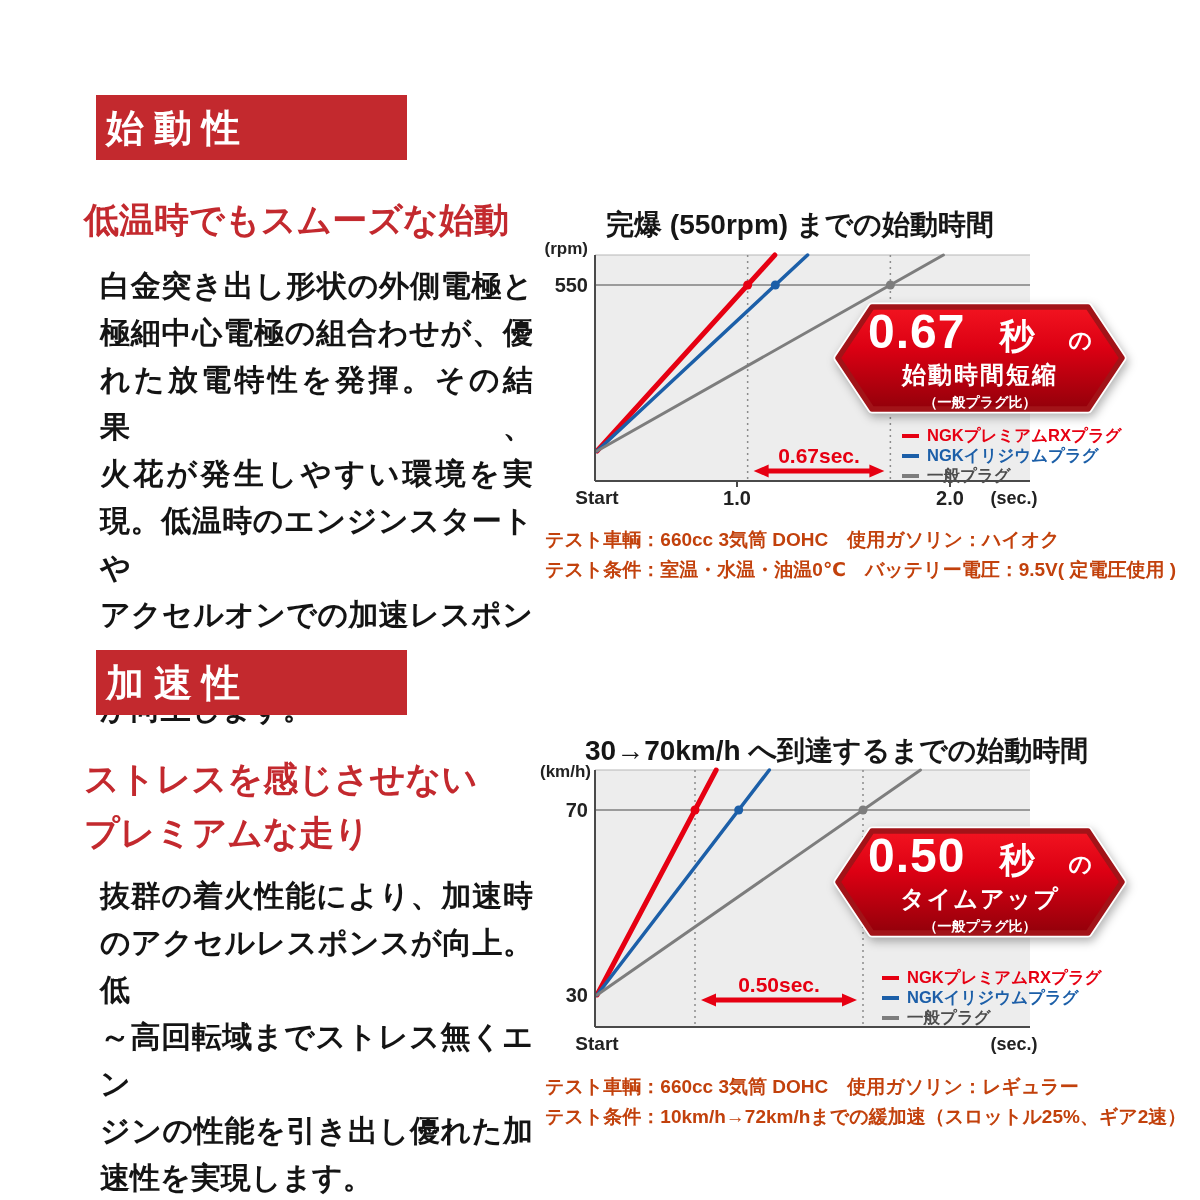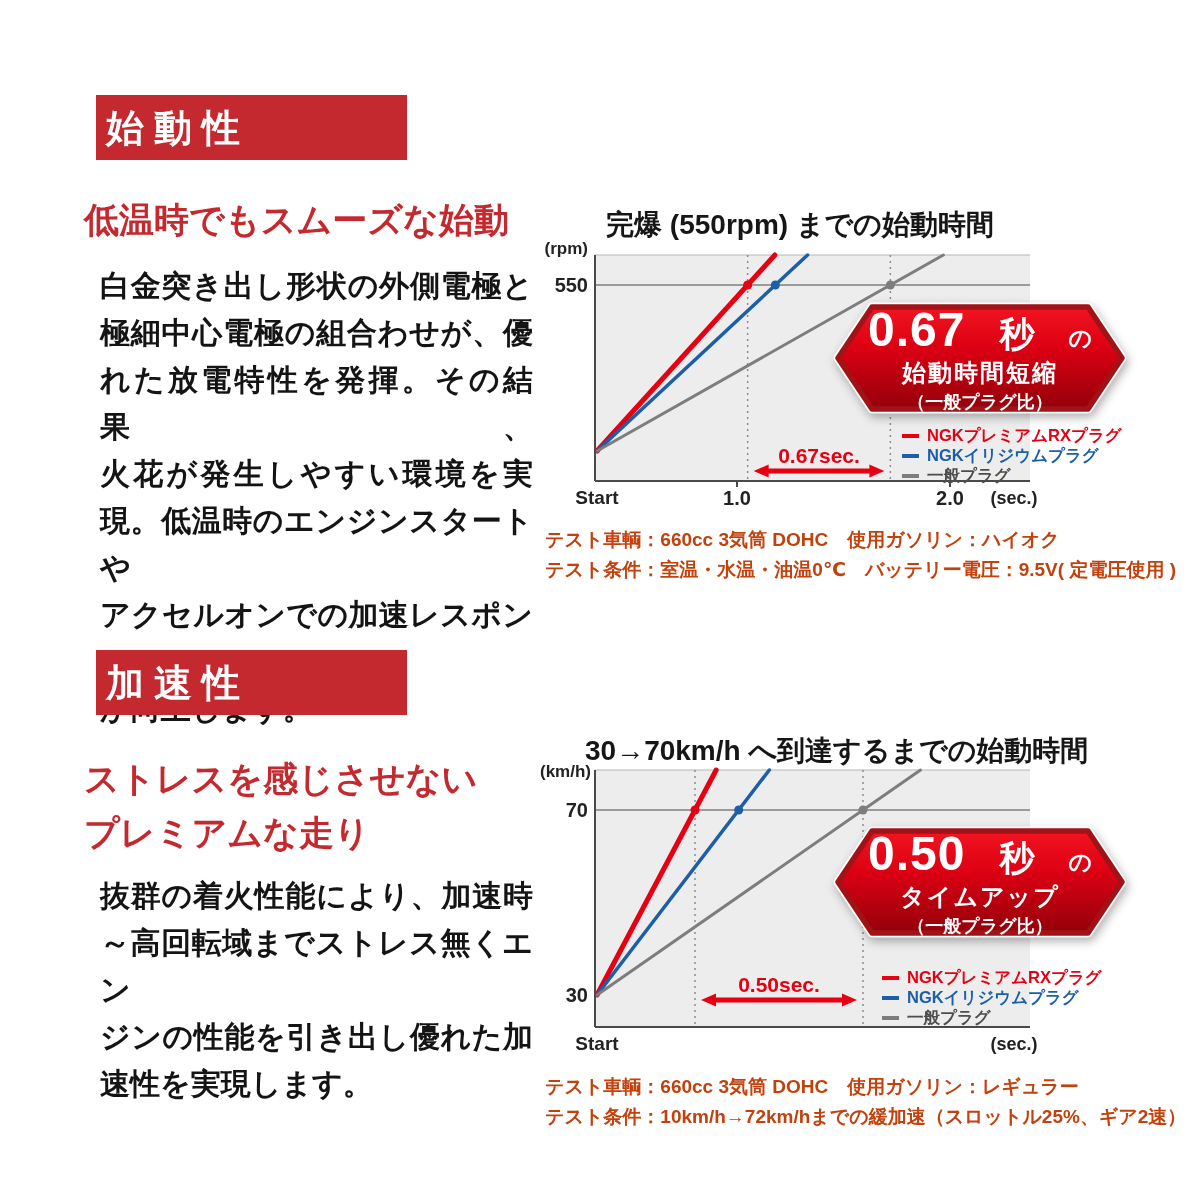--- a/index.html
+++ b/index.html
@@ -45,21 +45,21 @@
   .badge-svg{filter:drop-shadow(2px 4px 5px rgba(0,0,0,0.30));}
   .badge-text{
     width:296px;height:122px;display:flex;flex-direction:column;align-items:center;justify-content:center;
     color:#fff;text-align:center;z-index:5;
   }
   .badge-l1{display:flex;align-items:baseline;line-height:1;gap:34px;}
   .badge-num{font-size:48px;font-weight:700;letter-spacing:1px;}
   .badge-unit{font-size:35px;font-weight:700;}
   .badge-tail{font-size:23px;font-weight:700;}
   .badge-l2{font-size:24px;font-weight:700;letter-spacing:2px;line-height:1;margin-top:7px;}
-  .badge-l3{font-size:18px;font-weight:700;line-height:1;margin-top:8px;}
+  .badge-l3{font-size:14px;font-weight:700;line-height:1;margin-top:8px;}
   .notes{left:5px;width:600px;font-size:19px;font-weight:600;color:#c2410c;line-height:30px;white-space:nowrap;}
 </style>
 </head>
 <body>
 
 <div class="abs sec-tag" style="top:95px;">
   <span class="tag-label">始動性</span>
 </div>
 <div class="abs sec-heading" style="top:193px;">
     <div class="hl">低温時でもスムーズな始動</div>
@@ -76,20 +76,21 @@
 
 <div class="abs sec-tag" style="top:650px;">
   <span class="tag-label">加速性</span>
 </div>
 <div class="abs sec-heading" style="top:752px;">
     <div class="hl">ストレスを感じさせない</div>
     <div class="hl">プレミアムな走り</div>
   </div>
 <div class="abs sec-body" style="top:872px;">
     <div class="bl jl">抜群の着火性能により、加速時</div>
+    <div class="bl jl">のアクセルレスポンスが向上。低</div>
     <div class="bl jl">～高回転域までストレス無くエン</div>
     <div class="bl jl">ジンの性能を引き出し優れた加</div>
     <div class="bl">速性を実現します。</div>
   </div>
 
 <div class="abs chart" style="top:200px;height:400px;">
   <div class="abs chart-title" style="top:6px;">完爆 (550rpm) までの始動時間</div>
   <svg id="c1" class="abs chart-svg" width="600" height="312" viewBox="0 0 600 312">
       <rect x="55" y="55" width="435" height="226" fill="#ededed"></rect>
       <line x1="55" y1="55" x2="490" y2="55" stroke="#b7b7b7" stroke-width="1"></line>

